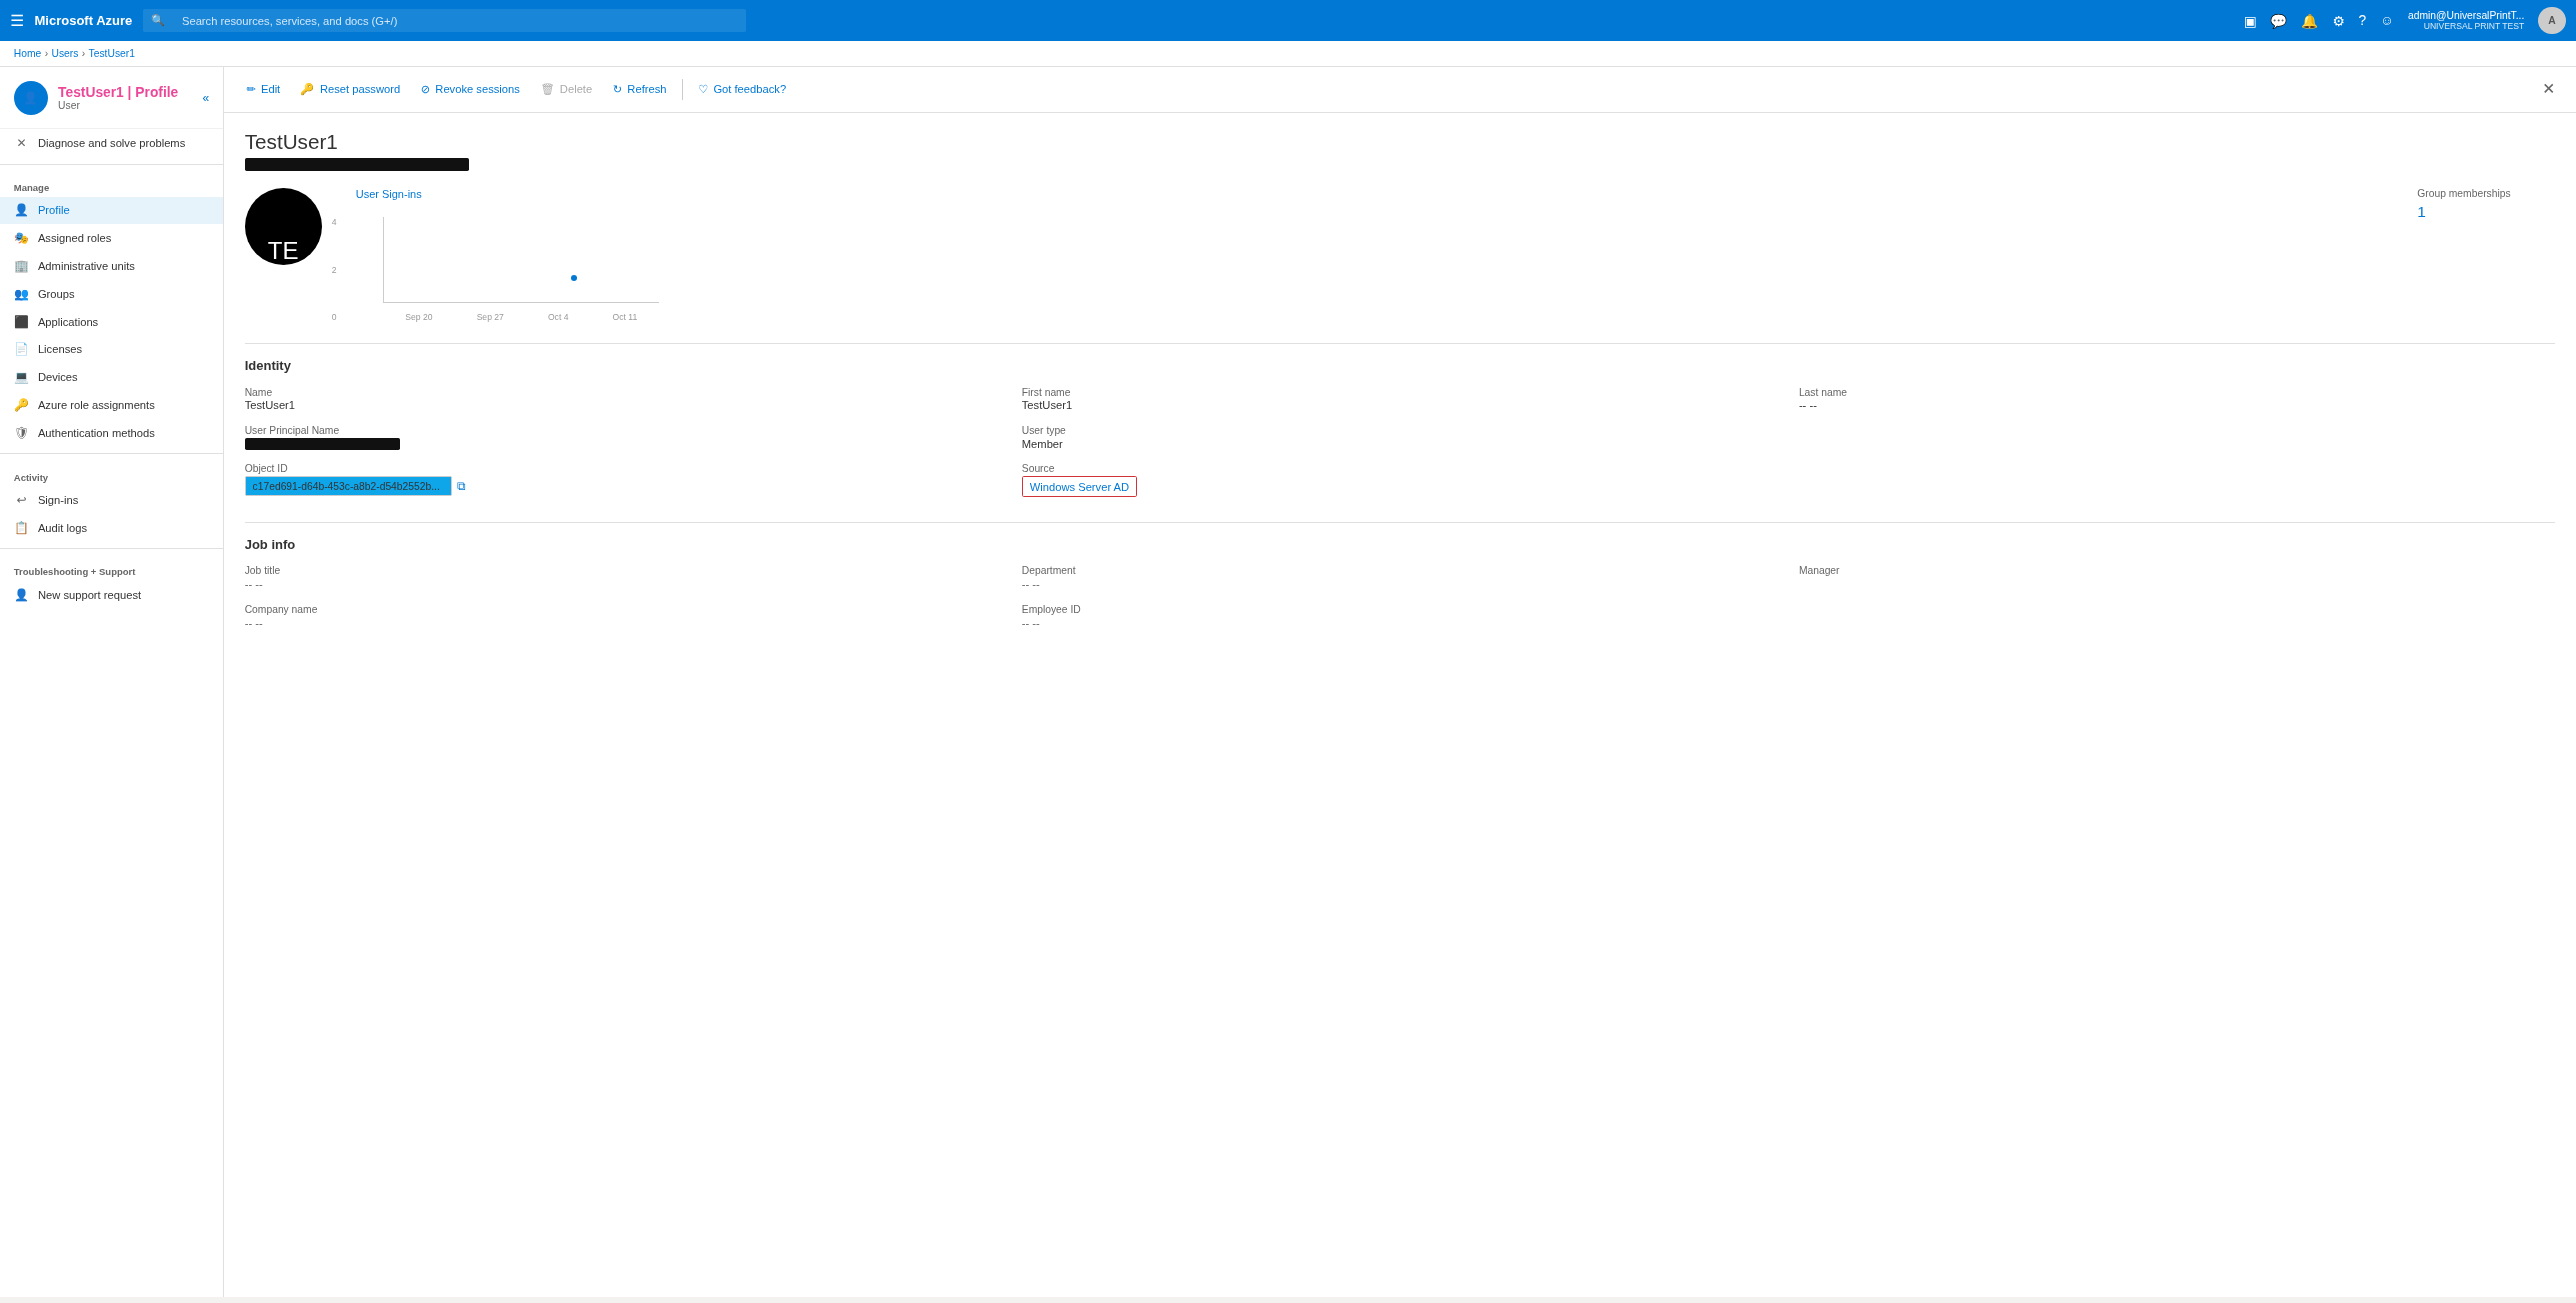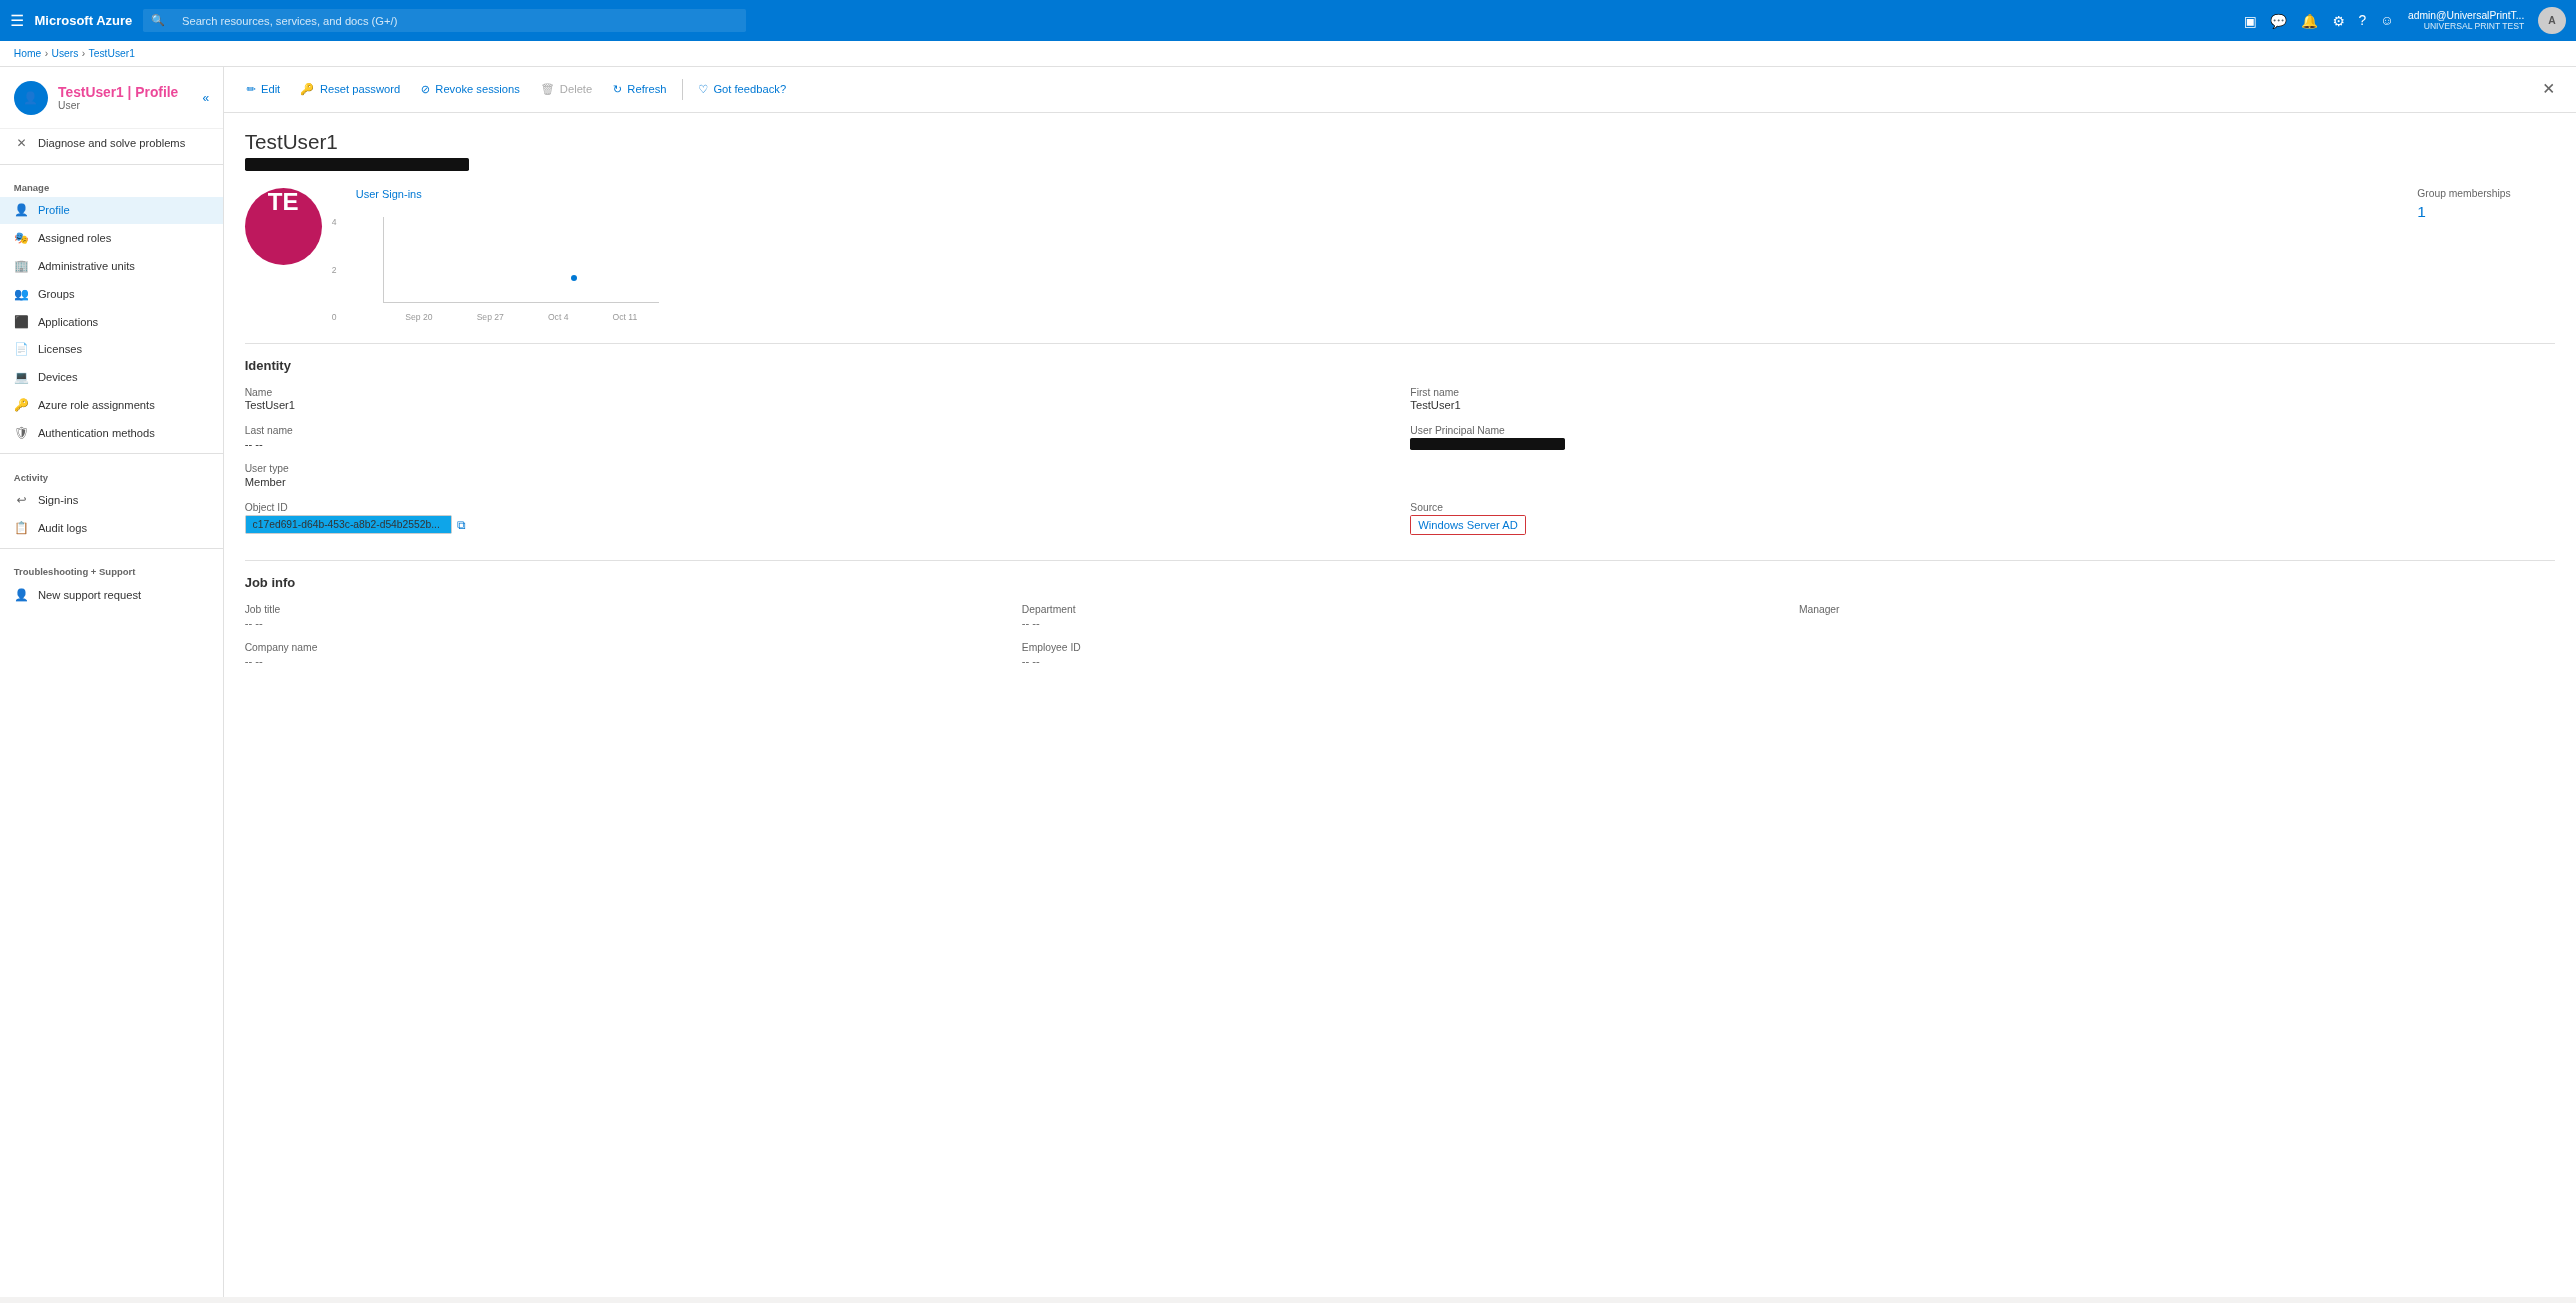--- a/index.html
+++ b/index.html
@@ -169,22 +169,22 @@
 
     
     .stats-section {
       display: flex;
       gap: 34px;
       margin-bottom: 20.7px;
       align-items: flex-start;
     }
     .user-avatar-circle {
       width: 77px; height: 77px; border-radius: 50%;
-      background: #be185d; display: flex; align-items: flex-start; justify-content: center;
-      color: white; font-size: 24px; font-weight: bold; flex-shrink: 0;
+      background: #000000; display: flex; align-items: flex-end; justify-content: center;
+      color: white; font-size: 24px; font-weight: normal; flex-shrink: 0;
     }
     .chart-block { flex: 1; }
     .chart-title { font-size: 11px; color: #0078d4; margin-bottom: 17px; }
     .chart-area {
       position: relative;
       height: 86px;
       border-left: 0.9px solid #ccc;
       border-bottom: 0.9px solid #ccc;
     }
     .chart-labels-y {
@@ -216,21 +216,21 @@
     .group-memberships-label { font-size: 10.3px; color: #666; margin-bottom: 3.4px; }
     .group-memberships-value { font-size: 15.5px; color: #0078d4; cursor: pointer; }
 
     
     .section-divider { height: 0.9px; background: #e0e0e0; margin: 13.8px 0; }
 
     
     .section-title { font-size: 13px; font-weight: 600; color: #333; margin-bottom: 13.8px; }
     .identity-grid {
       display: grid;
-      grid-template-columns: repeat(2, 1fr);
+      grid-template-columns: repeat(3, 1fr);
       gap: 13.8px 20.7px;
       margin-bottom: 25px;
     }
     .field-label { font-size: 10.3px; color: #666; margin-bottom: 1.7px; }
     .field-value { font-size: 11.2px; color: #333; }
     .redacted-field {
       height: 12px; background: #111; width: 155px; border-radius: 1.7px;
     }
     .object-id-field {
       display: flex;

